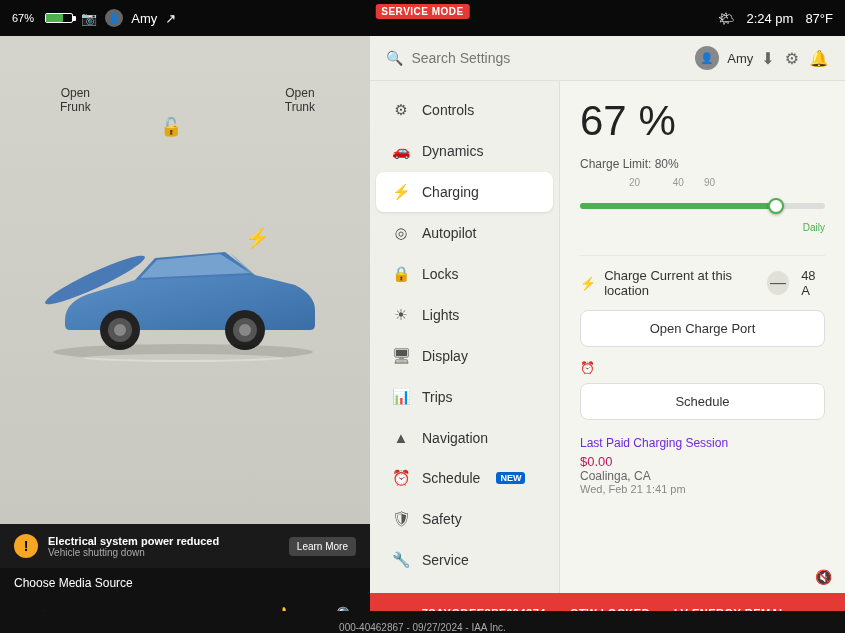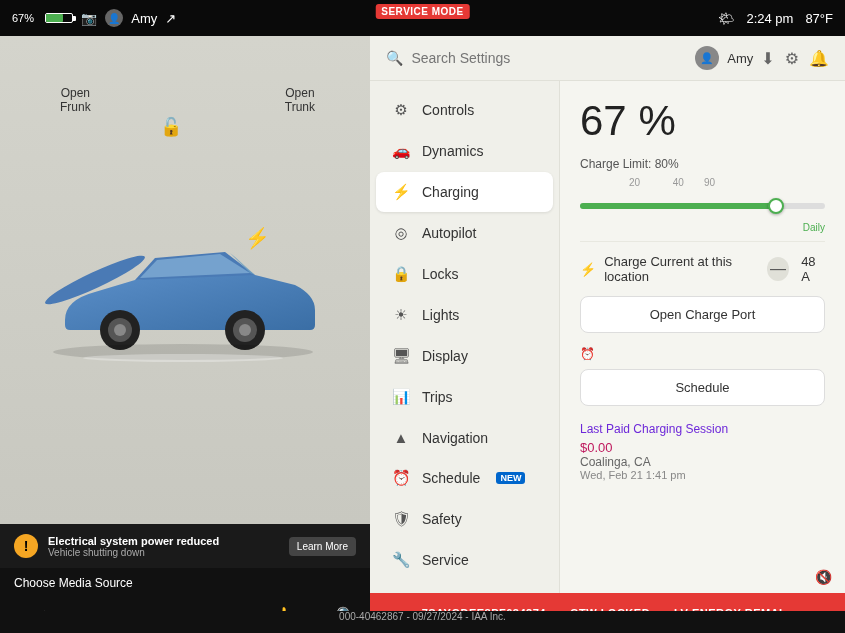--- a/index.html
+++ b/index.html
@@ -312,21 +312,21 @@
       overflow-y: auto;
       background: #f5f5f0;
     }
     .charge-percent {
       font-size: 42px;
       font-weight: 300;
       color: #222;
       margin-bottom: 12px;
     }
     .charge-limit-section {
-      margin-bottom: 8px;
+      margin-bottom: 22px;
     }
     .charge-limit-label {
       font-size: 12px;
       color: #555;
       margin-bottom: 6px;
     }
     .slider-container {
       position: relative;
       height: 28px;
     }
@@ -701,19 +701,19 @@
     </div>
 
     <div class="bottom-info">
       <span class="bottom-info-text">7SAYGDEE8PF634374</span>
       <span class="bottom-info-text">GTW LOCKED</span>
       <span class="bottom-info-text">LV ENERGY REMAI...</span>
     </div>
   </div>
 </div>
 
-<div style="position:absolute; bottom:0; left:0; right:0; height:22px; background:#111; display:flex; align-items:flex-start; justify-content:center;">
+<div style="position:absolute; bottom:0; left:0; right:0; height:22px; background:#111; display:flex; align-items:flex-end; justify-content:center;">
   <span class="date-text">000-40462867 - 09/27/2024 - IAA Inc.</span>
 </div>
 
 <div style="position:absolute; bottom:48px; right:12px; color:#fff; font-size:14px;">
   <span>🔇</span>
 </div>
 
 </body></html>

